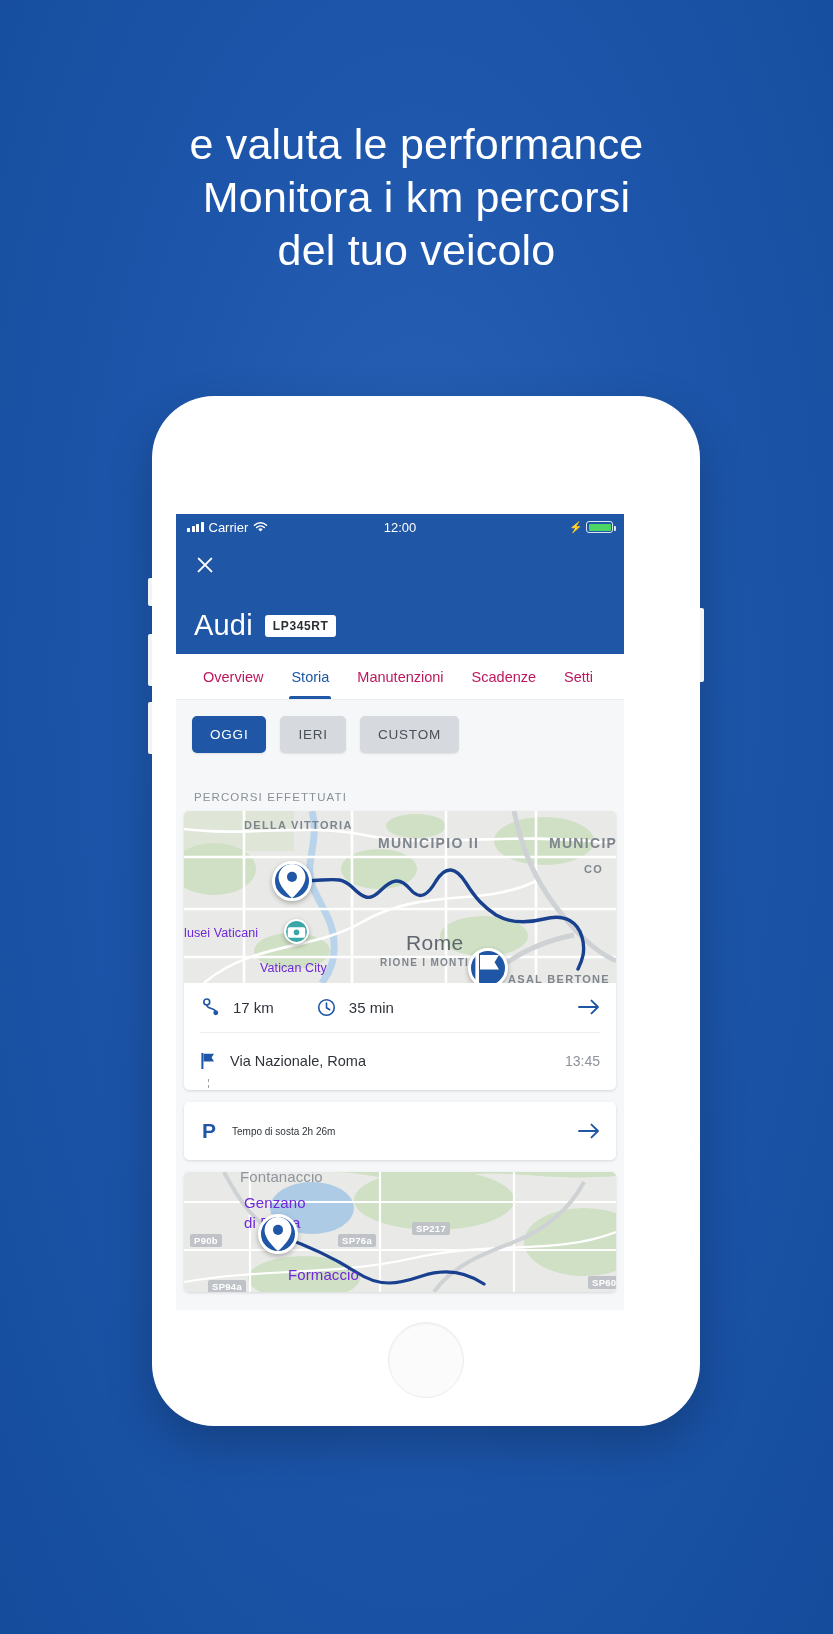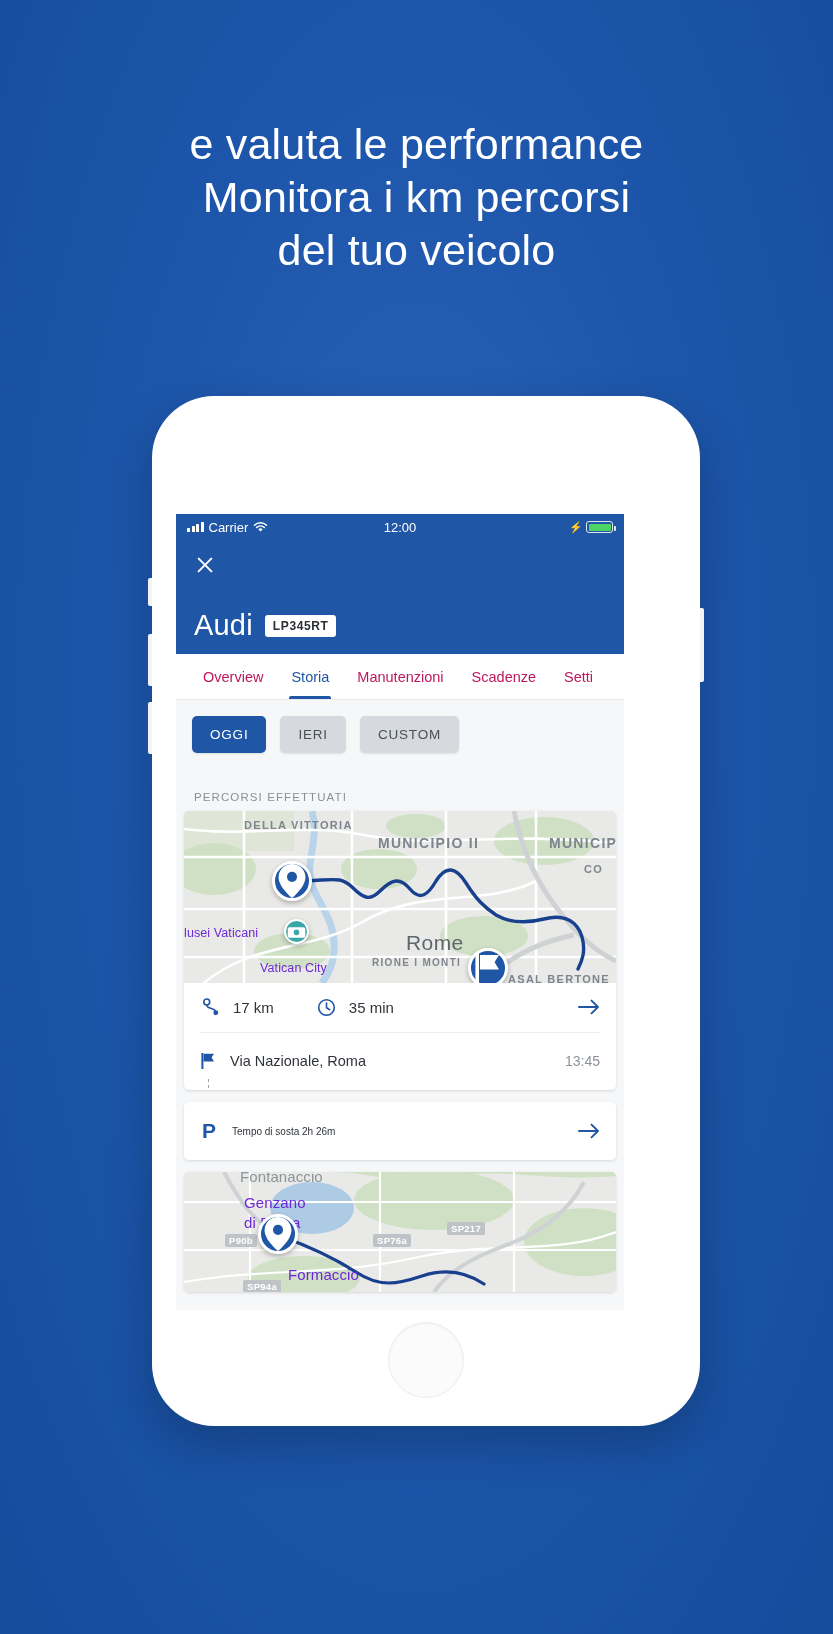--- a/index.html
+++ b/index.html
@@ -212,21 +212,21 @@
     font-weight: 400; letter-spacing: 0.4px;
     color: #5f666e; font-size: 21px;
   }
   .map-label.poi {
     font-weight: 400; letter-spacing: 0.1px;
     color: #6d28d9; font-size: 12.5px;
   }
   .map-label.road {
     background: #bfc3c7; color: #ffffff;
     font-size: 9.5px; font-weight: 600; letter-spacing: 0.3px;
-    padding: 1px 4px; border-radius: 2px; margin-left: 35px;
+    padding: 1px 4px; border-radius: 2px;
   }
   .pin {
     position: absolute;
     width: 40px; height: 40px; border-radius: 50%;
     background: #1f56a5;
     border: 3.5px solid #ffffff;
     box-shadow: 0 2px 5px rgba(0,0,0,0.28);
     display: flex; align-items: center; justify-content: center;
   }
   .pin.small {
@@ -376,21 +376,21 @@
                      C326 112 344 112 360 108 C382 102 394 112 398 126 C402 140 398 150 394 158" stroke="#18408f" stroke-width="3.4" fill="none" stroke-linecap="round"></path>
           </svg>
 
           <div class="map-label" style="left:60px; top:8px;">DELLA VITTORIA</div>
           <div class="map-label" style="left:194px; top:24px; font-size:14px;">MUNICIPIO II</div>
           <div class="map-label" style="left:365px; top:24px; font-size:14px;">MUNICIPIO</div>
           <div class="map-label" style="left:400px; top:52px;">CO</div>
           <div class="map-label city" style="left:222px; top:88px;margin-top:32px;">Rome</div>
           <div class="map-label poi" style="left:0px; top:115px;">lusei Vaticani</div>
           <div class="map-label poi" style="left:76px; top:150px;">Vatican City</div>
-          <div class="map-label" style="left:188px; top:146px; font-size:10px;">RIONE I MONTI</div>
+          <div class="map-label" style="left:196px; top:146px; font-size:10px;">RIONE I MONTI</div>
           <div class="map-label" style="left:324px; top:162px;">ASAL BERTONE</div>
 
           <div class="pin small" style="left:100px; top:108px;">
             <svg width="11" height="11" viewBox="0 0 12 12">
                 <rect x="1" y="3.5" width="10" height="6" rx="1" fill="#fff"></rect>
                 <circle cx="6" cy="6.5" r="1.6" fill="#3aa6a8"></circle>
               </svg>
           </div>
           <div class="pin" style="left:88px; top:50px;">
             <svg width="15" height="19" viewBox="0 0 15 19">

